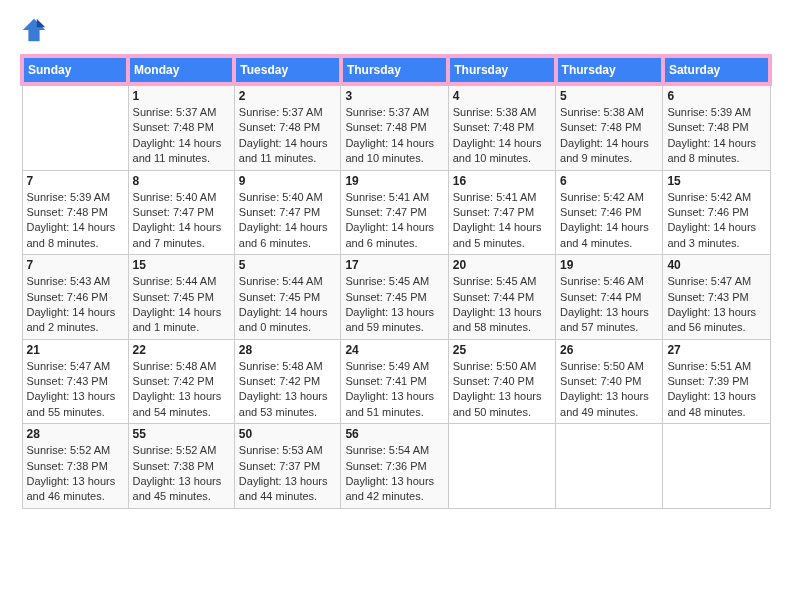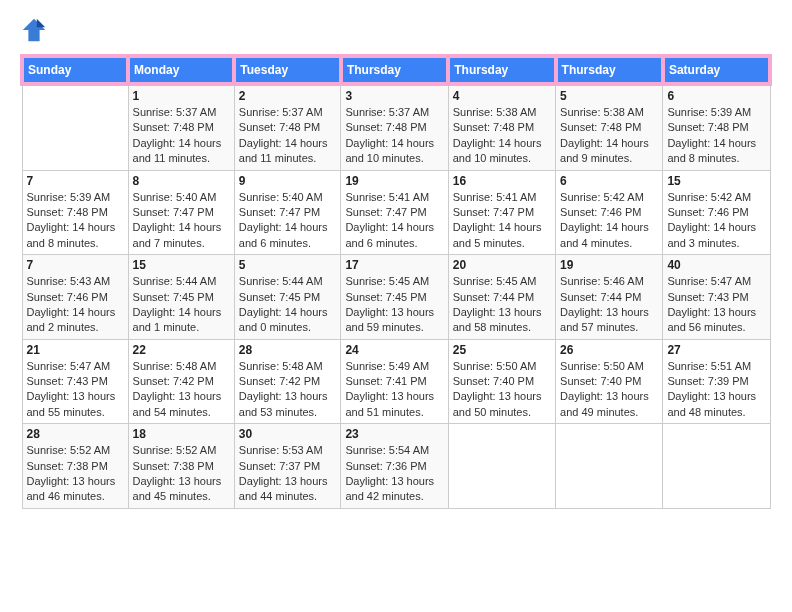--- a/index.html
+++ b/index.html
@@ -245,29 +245,29 @@
             <div class="day-number">27</div>
             <div class="day-info">Sunrise: 5:51 AM<br>Sunset: 7:39 PM<br>Daylight: 13 hours<br>and 48 minutes.</div>
           </td>
         </tr>
         <tr>
           <td>
             <div class="day-number">28</div>
             <div class="day-info">Sunrise: 5:52 AM<br>Sunset: 7:38 PM<br>Daylight: 13 hours<br>and 46 minutes.</div>
           </td>
           <td>
-            <div class="day-number">18</div>
+            <div class="day-number">55</div>
             <div class="day-info">Sunrise: 5:52 AM<br>Sunset: 7:38 PM<br>Daylight: 13 hours<br>and 45 minutes.</div>
           </td>
           <td>
-            <div class="day-number">30</div>
+            <div class="day-number">50</div>
             <div class="day-info">Sunrise: 5:53 AM<br>Sunset: 7:37 PM<br>Daylight: 13 hours<br>and 44 minutes.</div>
           </td>
           <td>
-            <div class="day-number">23</div>
+            <div class="day-number">56</div>
             <div class="day-info">Sunrise: 5:54 AM<br>Sunset: 7:36 PM<br>Daylight: 13 hours<br>and 42 minutes.</div>
           </td>
           <td class="empty-cell"></td>
           <td class="empty-cell"></td>
           <td class="empty-cell"></td>
         </tr>
       </tbody>
   </table>
 </div>
 

